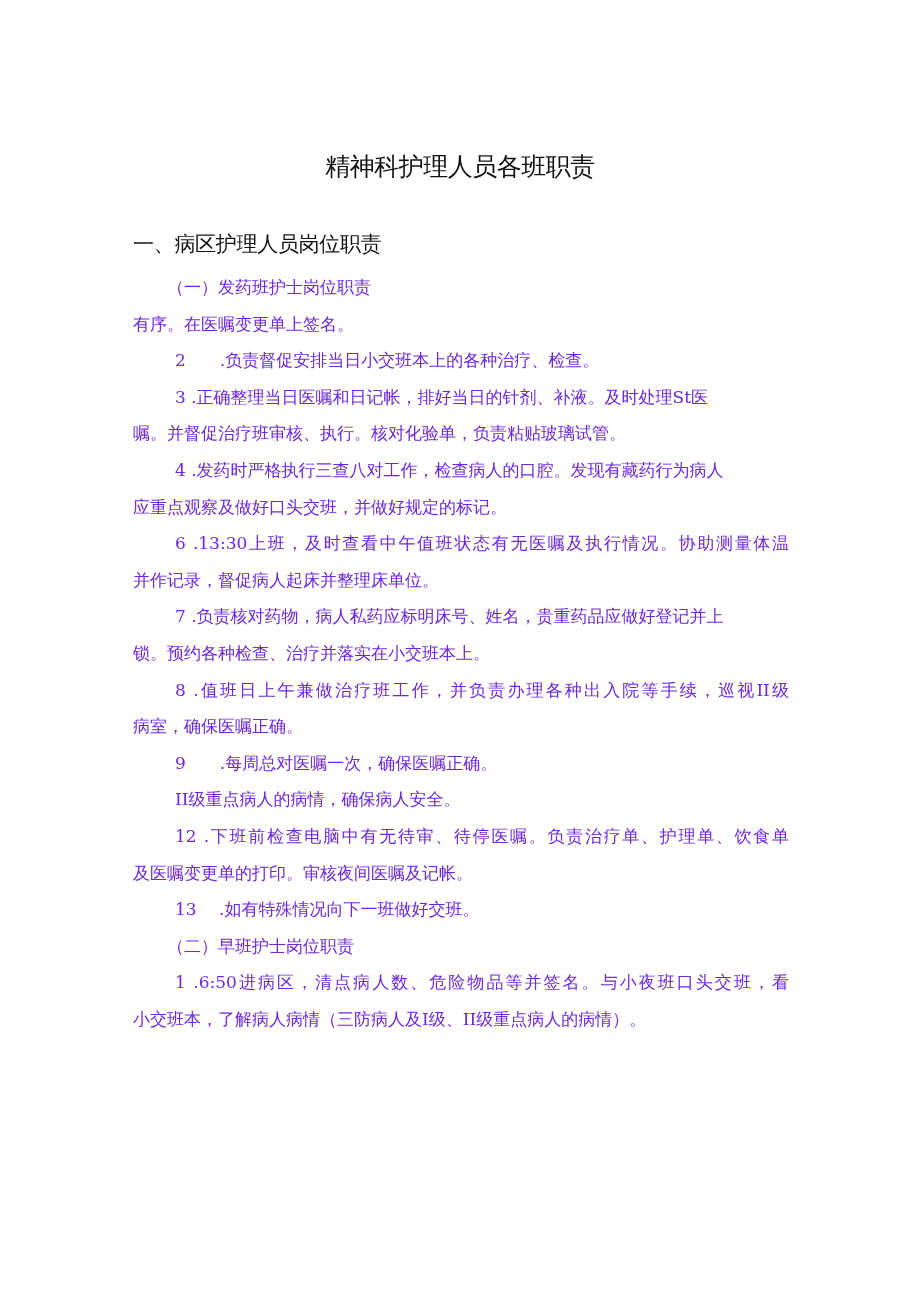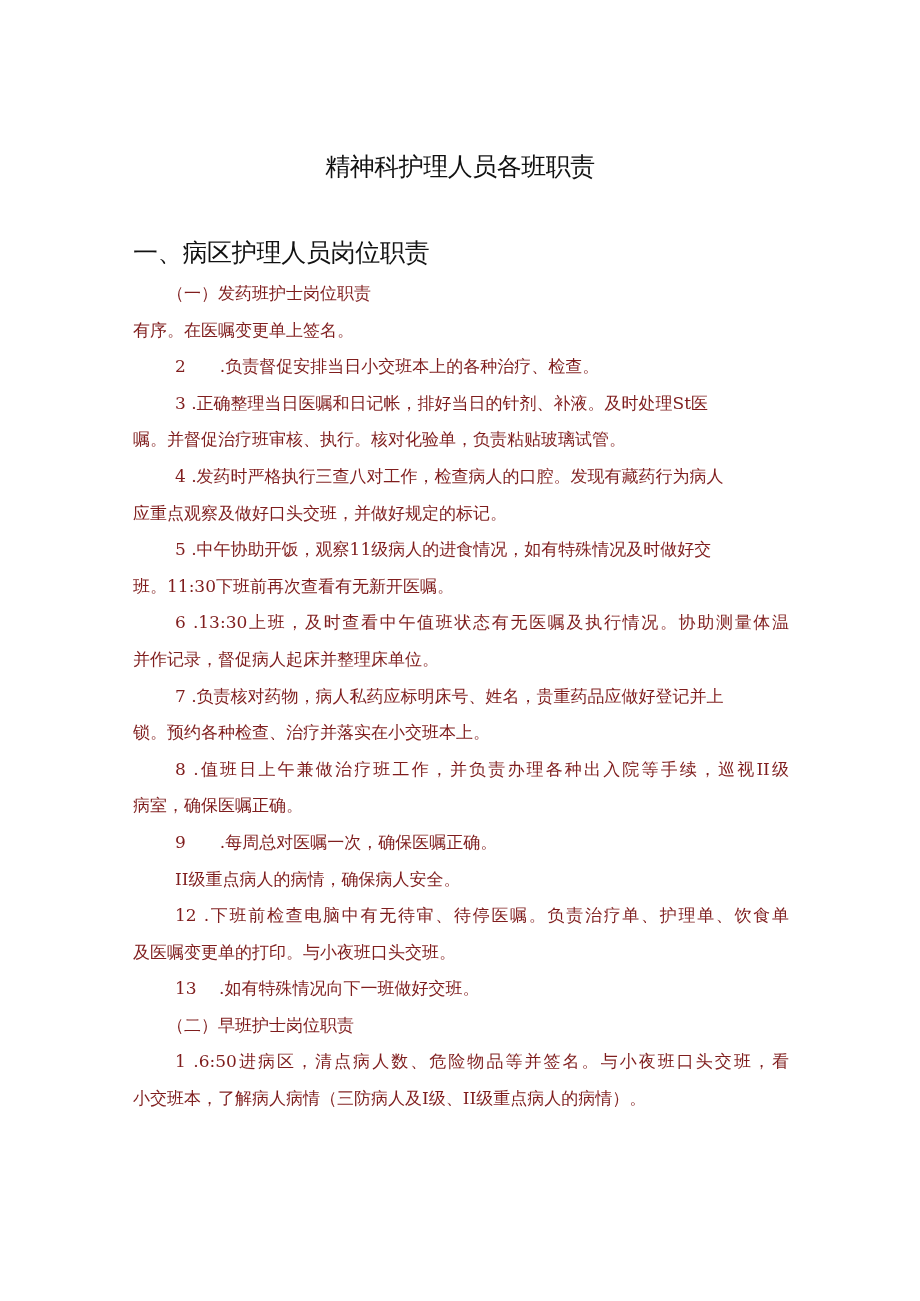--- a/index.html
+++ b/index.html
@@ -3,26 +3,26 @@
 <meta charset="utf-8">
 <style>
   html, body { margin: 0; padding: 0; background: #ffffff; }
   body { width: 920px; height: 1301px; position: relative; overflow: hidden; color: #1a1a1a; }
   .page { position: absolute; left: 0; top: 0; width: 920px; height: 942px; }
   .title {
     position: absolute; left: 0; width: 920px; top: 150px; text-align: center;
     font-family: "DejaVu Sans", sans-serif; font-size: 25px; letter-spacing: -0.5px; color: #111;
   }
   .h1 {
-    position: absolute; left: 133px; top: 236px;
-    font-family: "DejaVu Sans", sans-serif; font-size: 25px; letter-spacing: -0.3px; color: #111;
+    position: absolute; left: 133px; top: 230px;
+    font-family: "DejaVu Sans", sans-serif; font-size: 21px; letter-spacing: -0.3px; color: #111;
   }
   .body {
-    position: absolute; left: 133px; top: 275px; width: 656px;
-    font-family: "DejaVu Serif", serif; font-size: 17px; line-height: 36.6px; color: #7f1d1d;
+    position: absolute; left: 133px; top: 269px; width: 656px;
+    font-family: "DejaVu Serif", serif; font-size: 17px; line-height: 36.6px; color: #6d28d9;
   }
   .line { white-space: nowrap; height: 36.6px; }
   .ind1 { padding-left: 42px; }
   .ind2 { padding-left: 34px; }
   .justify { text-align: justify; text-align-last: justify; white-space: normal; }
 </style>
 </head>
 <body>
 
 <div class="page">
@@ -40,44 +40,40 @@
     </div>
     <div>
       <div class="line ind1">3 .正确整理当日医嘱和日记帐，排好当日的针剂、补液。及时处理St医</div>
       <div class="line">嘱。并督促治疗班审核、执行。核对化验单，负责粘贴玻璃试管。</div>
     </div>
     <div>
       <div class="line ind1">4 .发药时严格执行三查八对工作，检查病人的口腔。发现有藏药行为病人</div>
       <div class="line">应重点观察及做好口头交班，并做好规定的标记。</div>
     </div>
     <div>
-      <div class="line ind1">5 .中午协助开饭，观察11级病人的进食情况，如有特殊情况及时做好交</div>
-      <div class="line">班。11:30下班前再次查看有无新开医嘱。</div>
-    </div>
-    <div>
       <div class="line ind1 justify">6 .13:30上班，及时查看中午值班状态有无医嘱及执行情况。协助测量体温</div>
       <div class="line">并作记录，督促病人起床并整理床单位。</div>
     </div>
     <div>
       <div class="line ind1">7 .负责核对药物，病人私药应标明床号、姓名，贵重药品应做好登记并上</div>
       <div class="line">锁。预约各种检查、治疗并落实在小交班本上。</div>
     </div>
     <div>
       <div class="line ind1 justify">8 .值班日上午兼做治疗班工作，并负责办理各种出入院等手续，巡视II级</div>
       <div class="line">病室，确保医嘱正确。</div>
     </div>
     <div>
       <div class="line ind1">9　　.每周总对医嘱一次，确保医嘱正确。</div>
     </div>
     <div>
       <div class="line ind1">II级重点病人的病情，确保病人安全。</div>
     </div>
     <div>
       <div class="line ind1 justify">12 .下班前检查电脑中有无待审、待停医嘱。负责治疗单、护理单、饮食单</div>
-      <div class="line">及医嘱变更单的打印。与小夜班口头交班。</div>
+      <div class="line">及医嘱变更单的打印。审核夜间医嘱及记帐。</div>
     </div>
     <div>
       <div class="line ind1">13　 .如有特殊情况向下一班做好交班。</div>
     </div>
 
     <div class="line ind2">（二）早班护士岗位职责</div>
 
     <div>
       <div class="line ind1 justify">1 .6:50进病区，清点病人数、危险物品等并签名。与小夜班口头交班，看</div>
       <div class="line">小交班本，了解病人病情（三防病人及I级、II级重点病人的病情）。</div>

